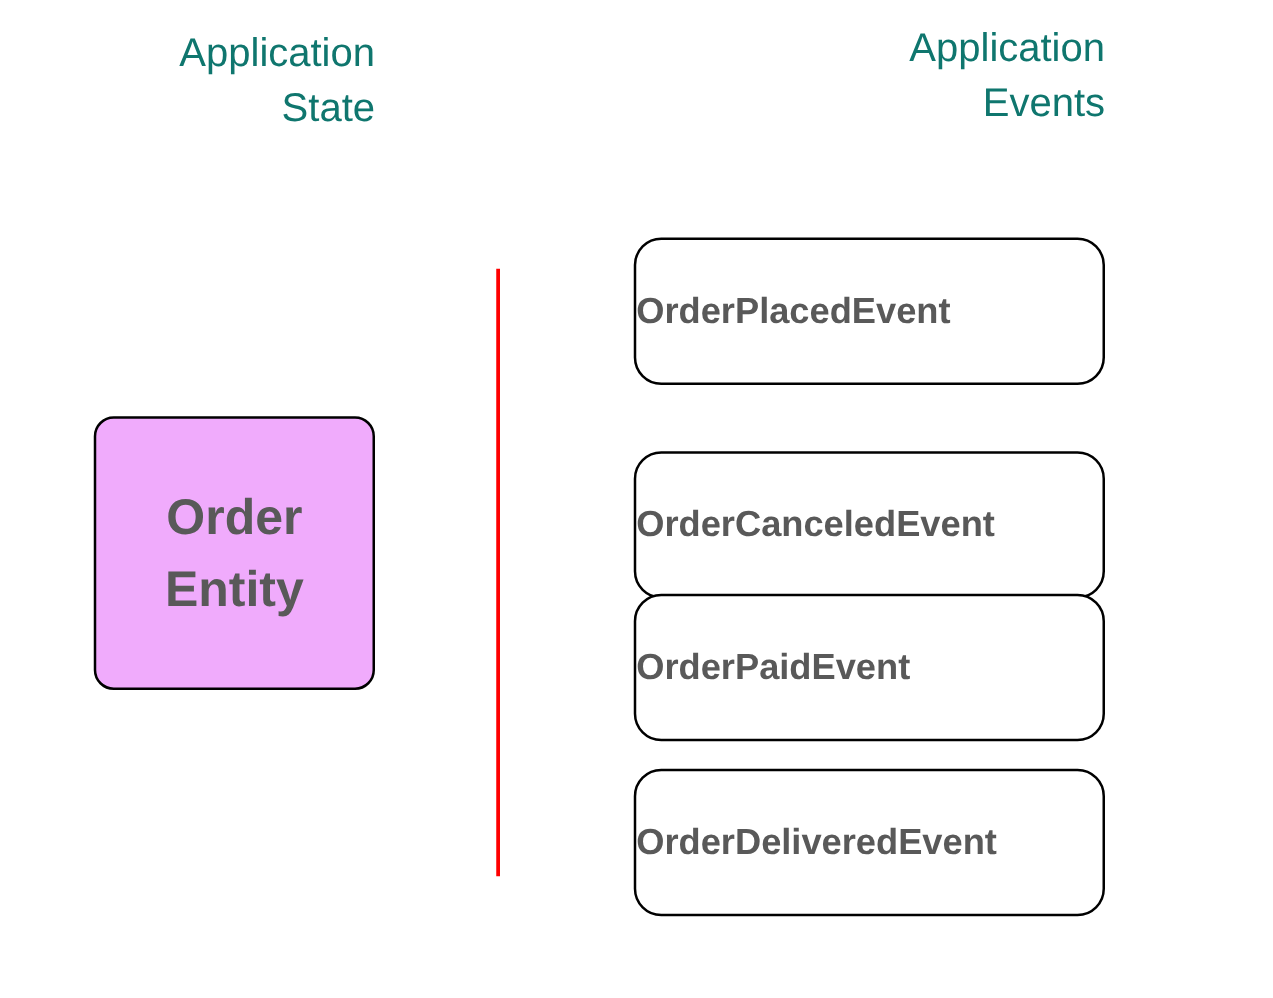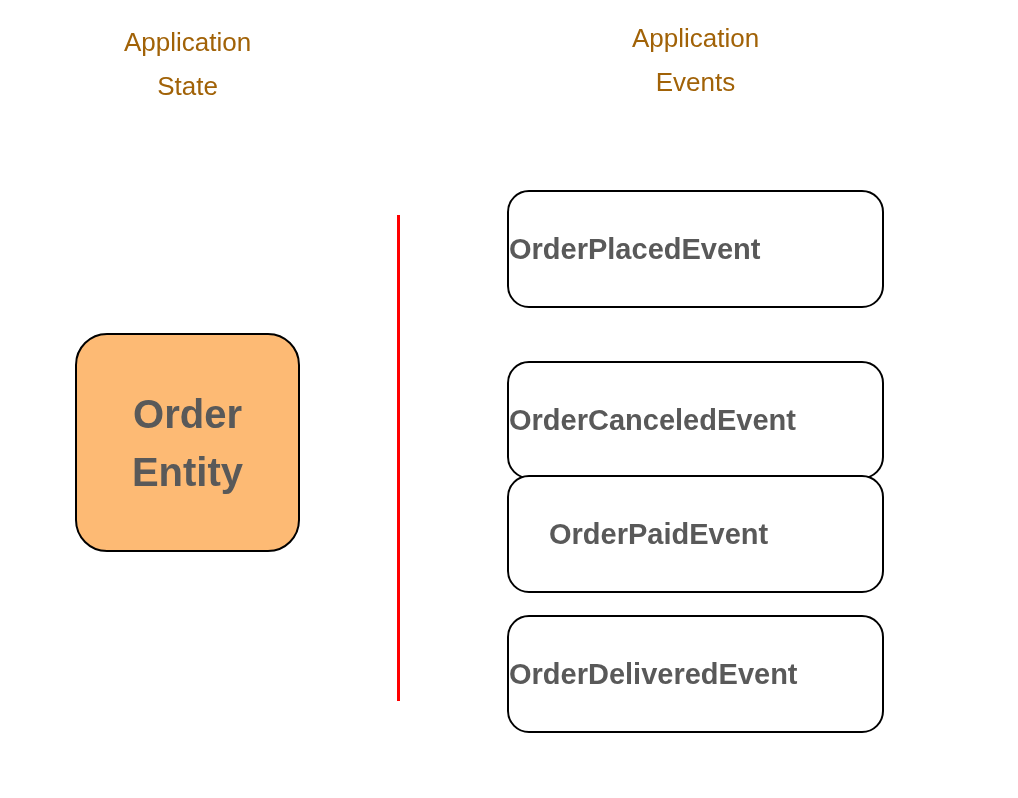--- a/index.html
+++ b/index.html
@@ -13,47 +13,47 @@
     position: relative;
     width: 1018px;
     height: 798px;
     background: #ffffff;
     font-family: "Liberation Sans", sans-serif;
     overflow: hidden;
   }
 
   .heading {
     position: absolute;
-    text-align: center;
+    text-align: right;
     white-space: pre-line;
-    font-size: 26px;
+    font-size: 32px;
     line-height: 44px;
-    color: #a16207;
+    color: #0f766e;
     font-weight: 400;
   }
   .heading-state {
     left: 75px;
     top: 20px;
     width: 225px;
   }
   .heading-events {
     left: 507px;
     top: 16px;
     width: 377px;
   }
 
   .entity-box {
     position: absolute;
     left: 75px;
     top: 333px;
     width: 225px;
     height: 219px;
     border: 2.5px solid #000000;
-    border-radius: 32px;
-    background: #fdba74;
+    border-radius: 16px;
+    background: #f0abfc;
     display: flex;
     align-items: center;
     justify-content: center;
   }
   .entity-label {
     font-size: 40px;
     line-height: 58px;
     font-weight: 700;
     color: #595959;
     text-align: center;
@@ -75,21 +75,21 @@
     width: 377px;
     height: 118px;
     border: 2.5px solid #000000;
     border-radius: 22px;
     background: #ffffff;
     display: flex;
     align-items: center;
   }
   .event-box-0 { top: 190px; }
   .event-box-1 { top: 333px; margin-top: 28px; }
-  .event-box-2 { top: 475px; padding-left: 40px; }
+  .event-box-2 { top: 475px; }
   .event-box-3 { top: 615px; }
 
   .event-label {
     font-size: 29px;
     font-weight: 700;
     color: #595959;
     text-align: center;
   }
 </style>
 </head>

